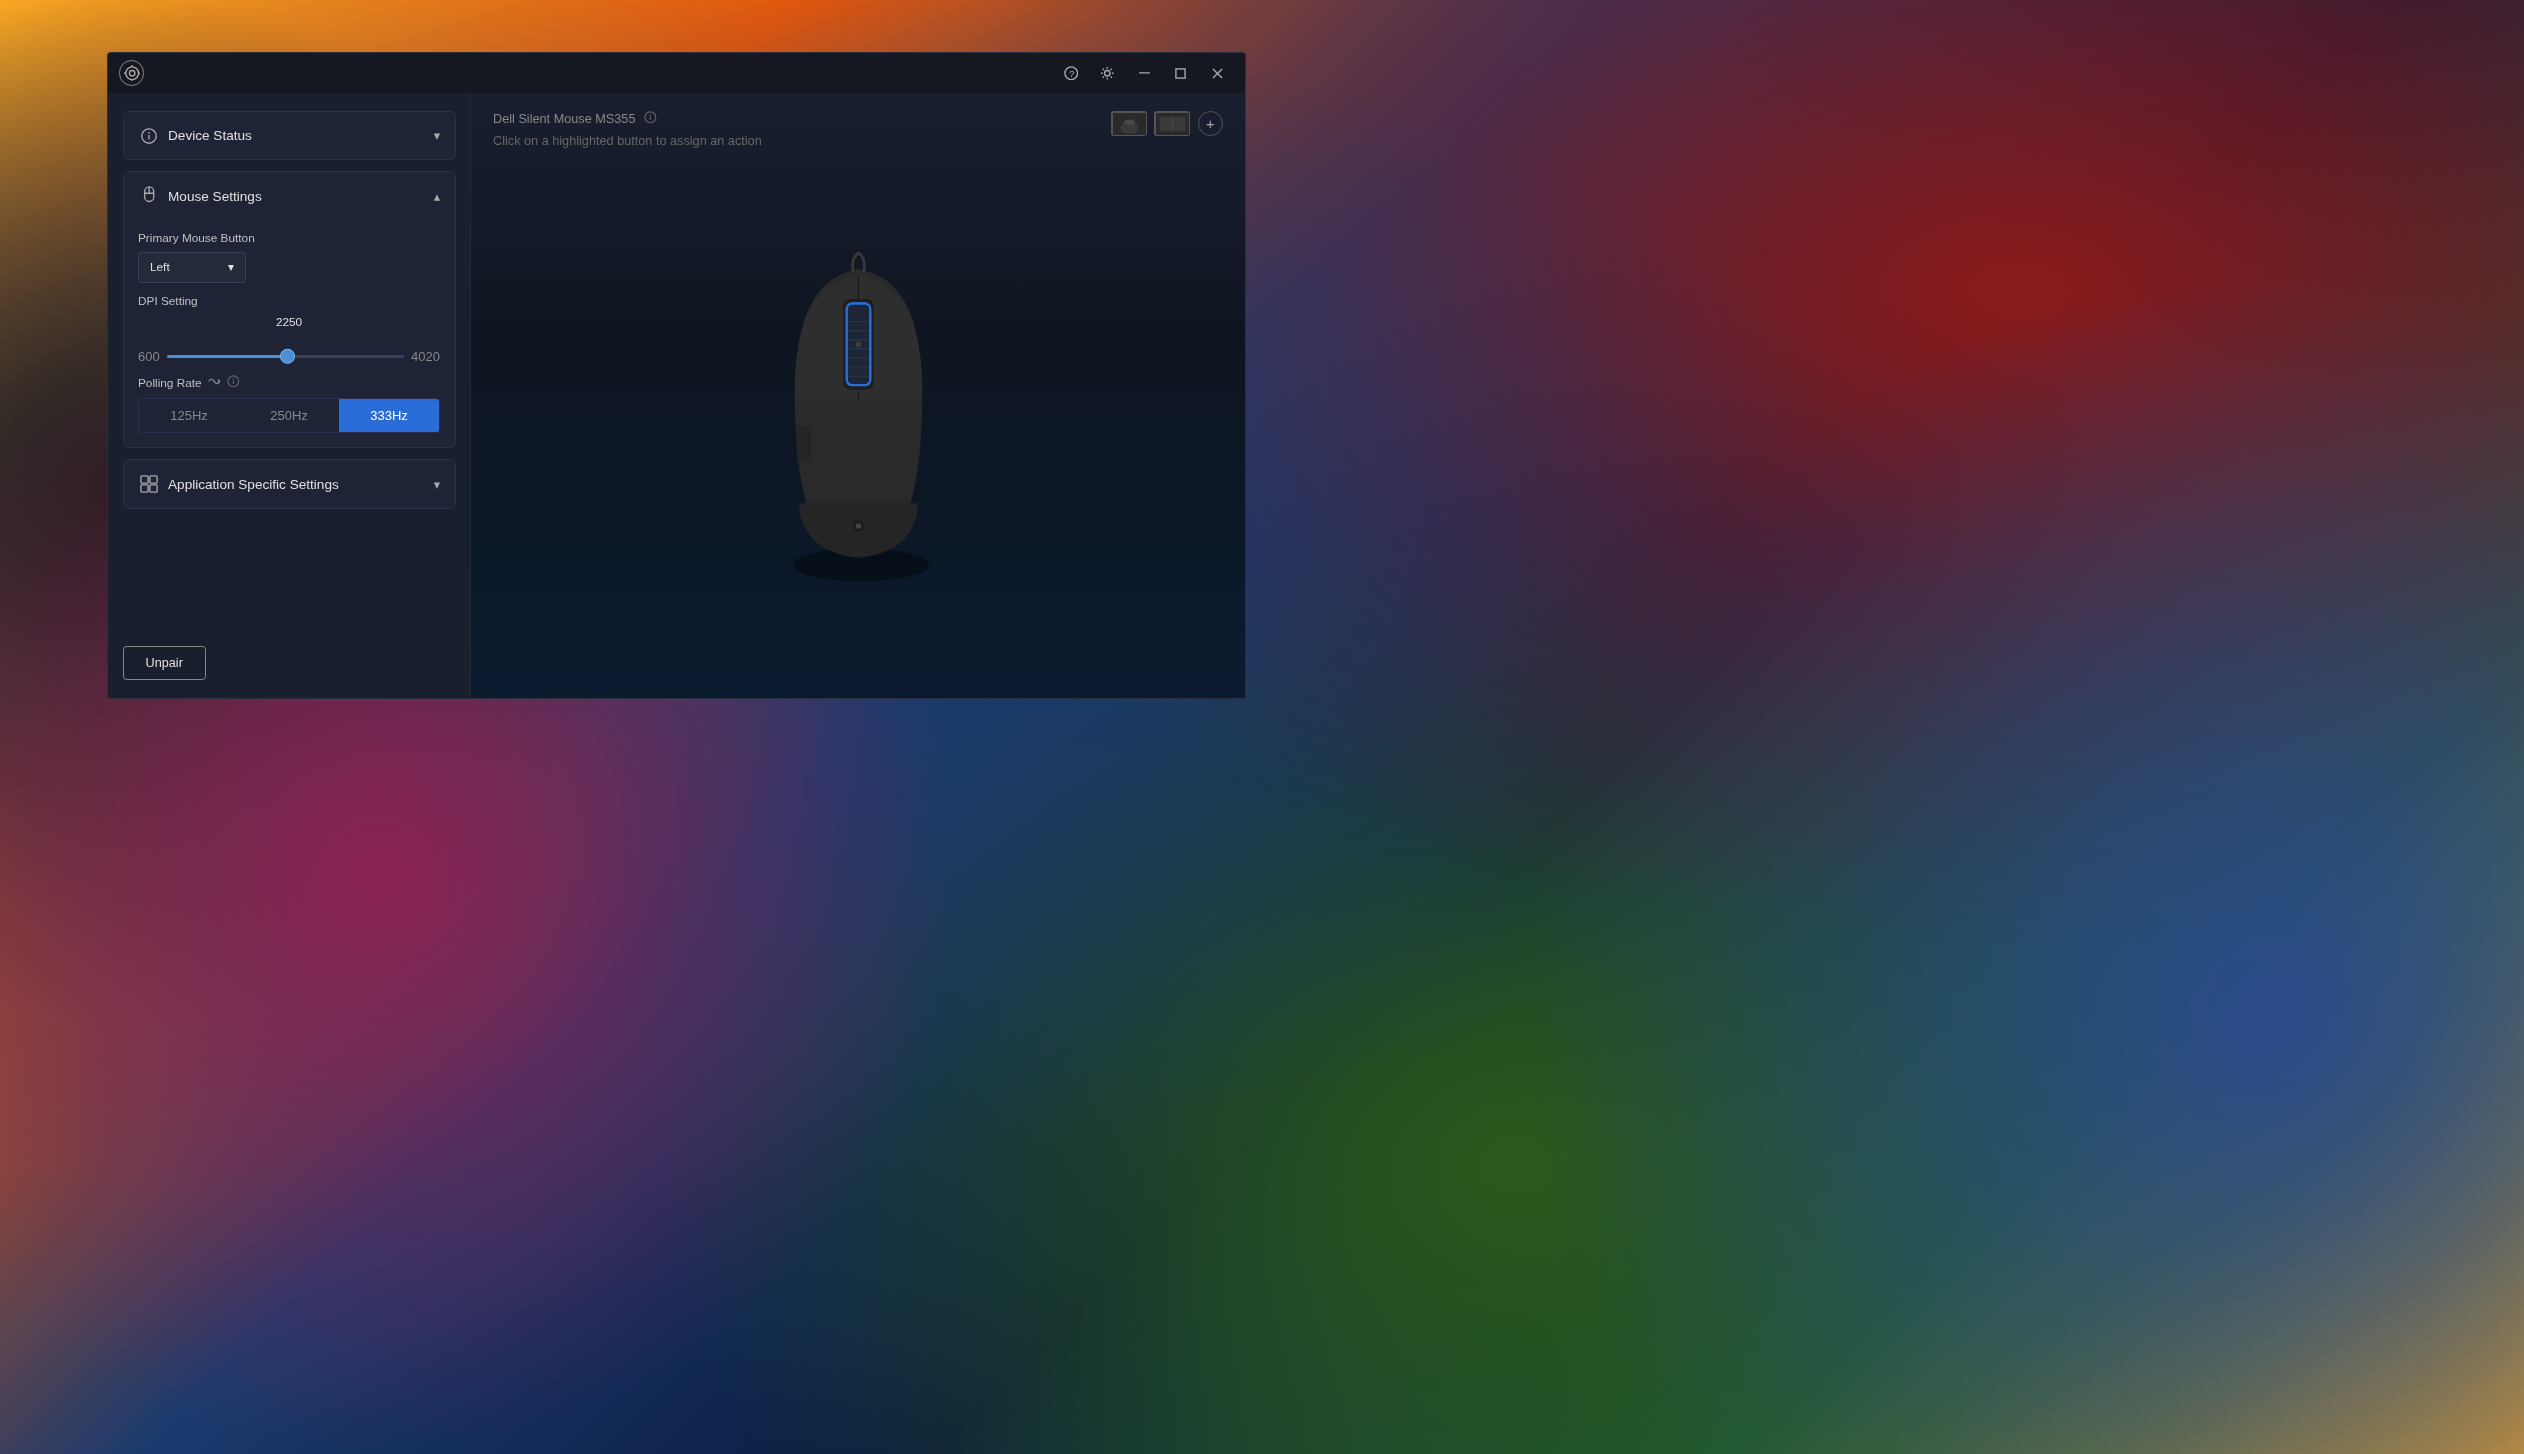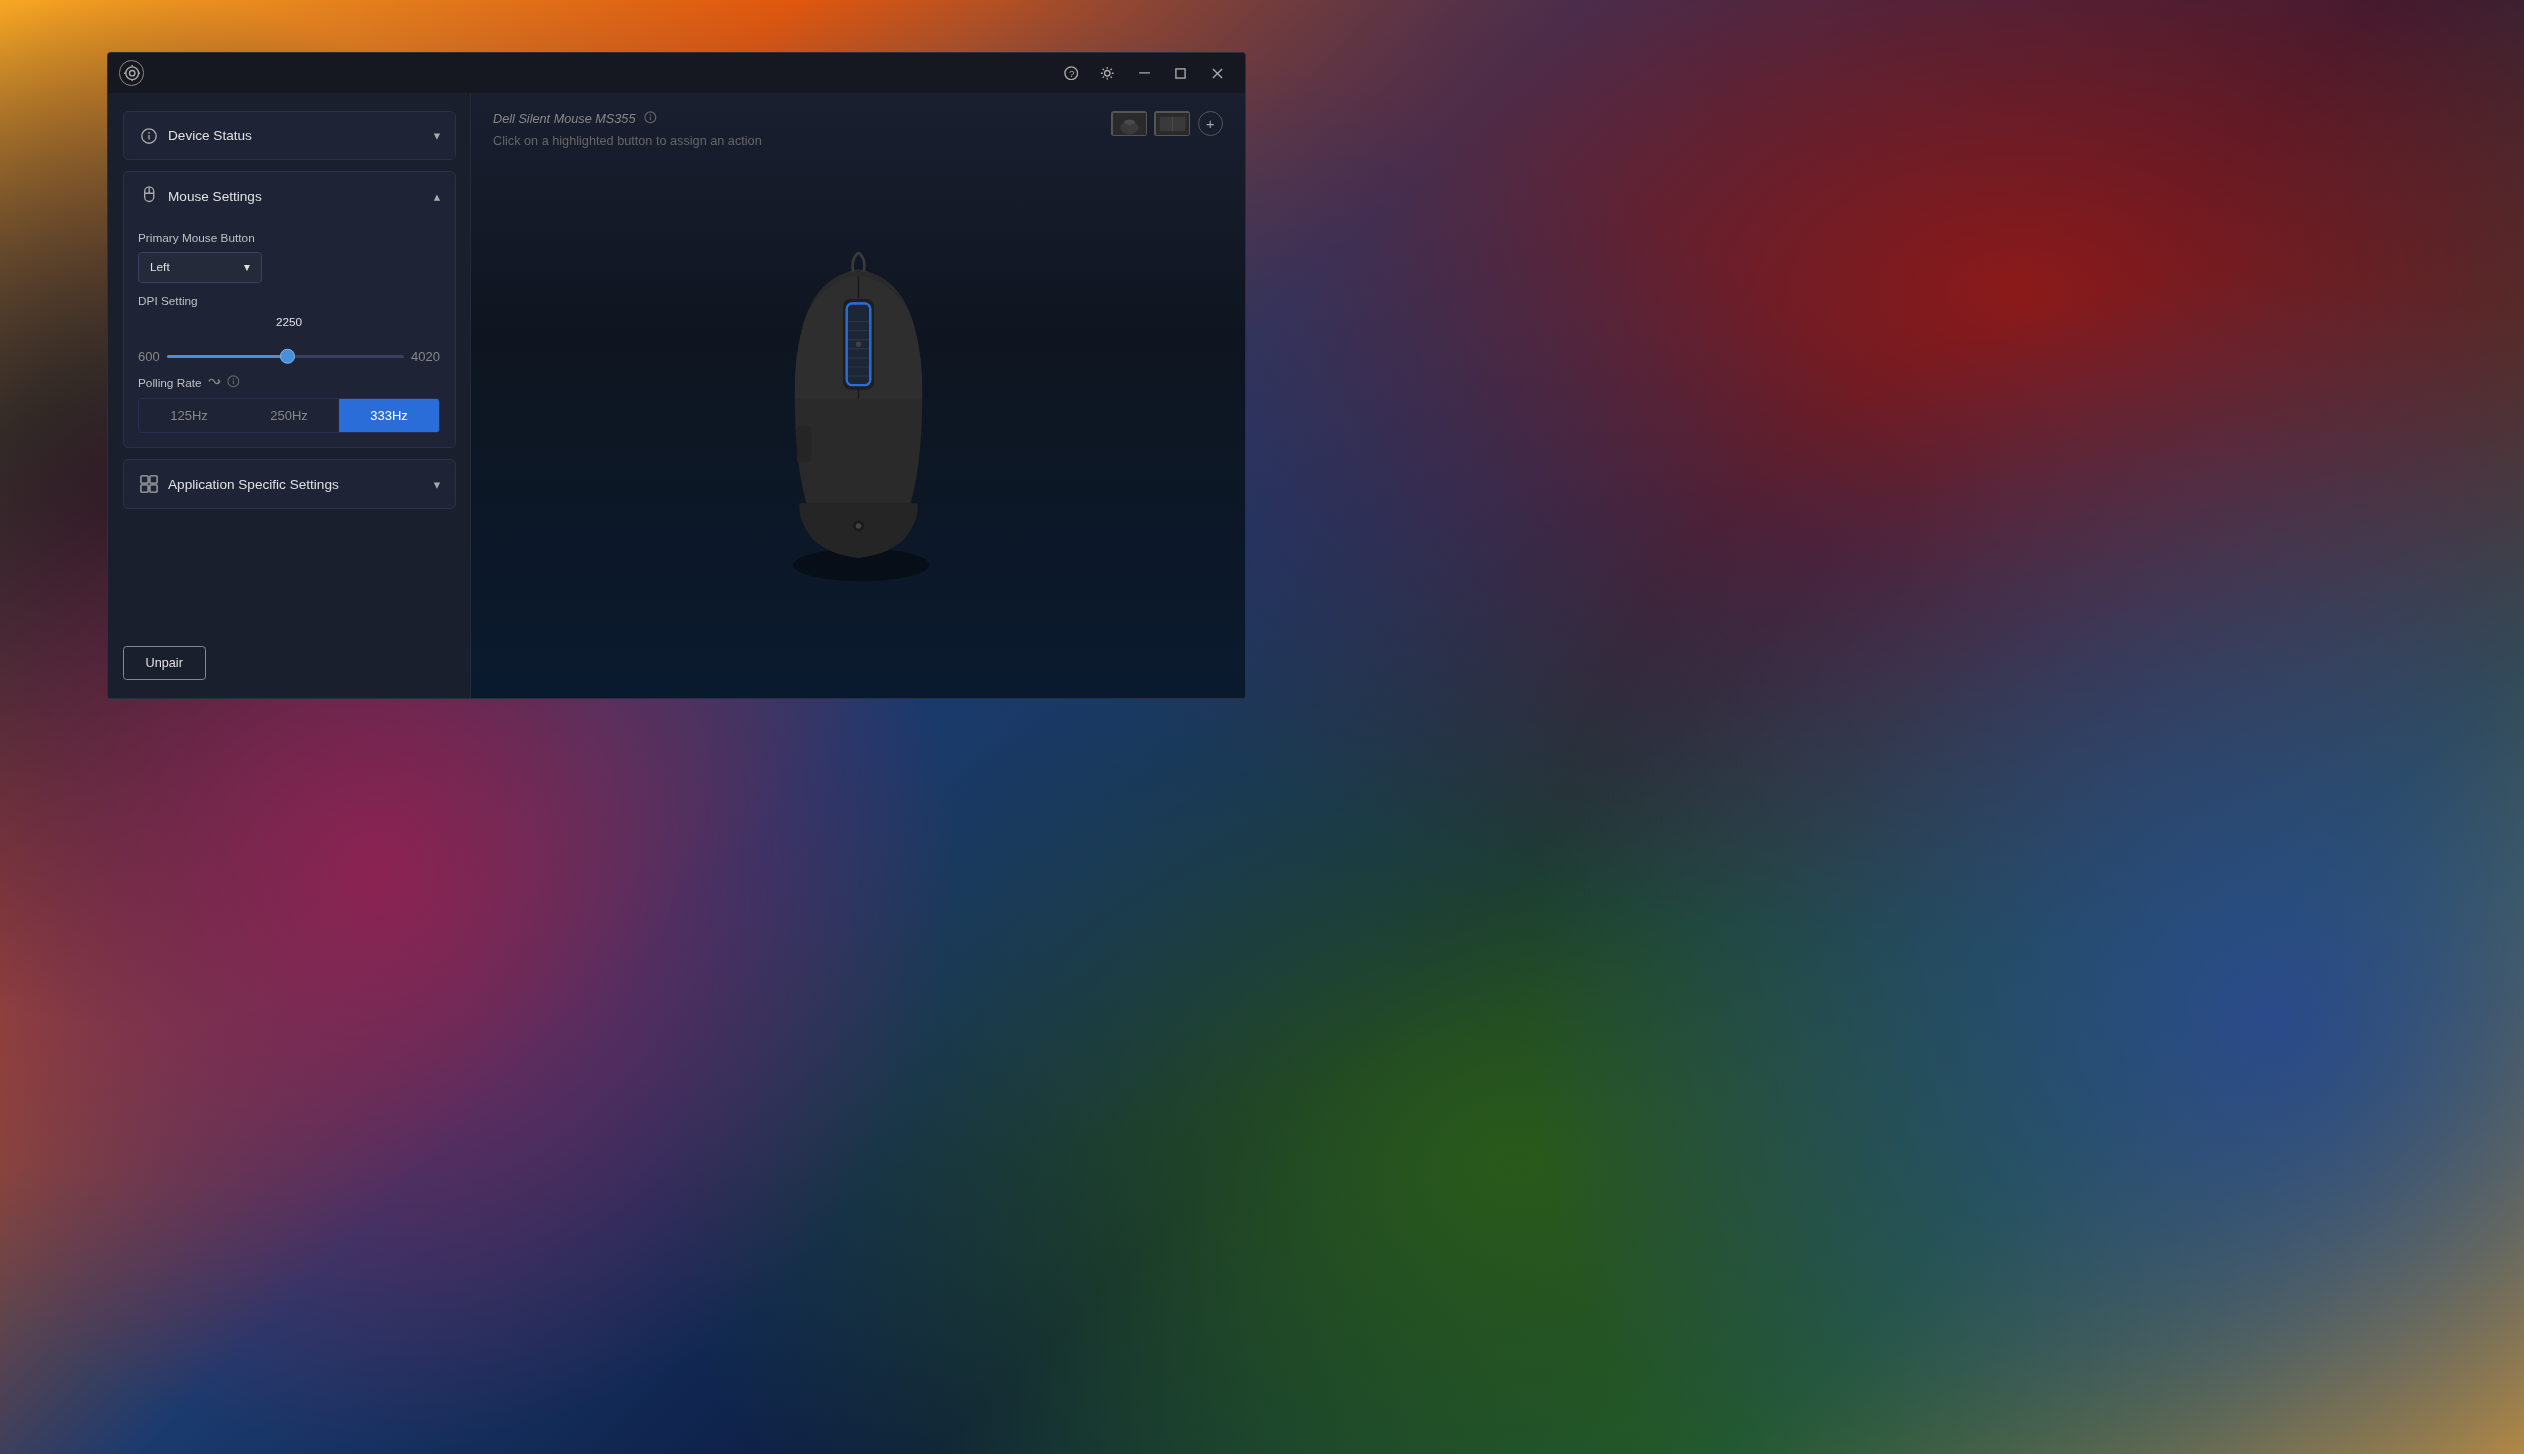--- a/index.html
+++ b/index.html
@@ -178,21 +178,21 @@
       background: #252a3a;
       border: 0.9px solid #3a4060;
       border-radius: 3.6px;
       padding: 7.3px 11px;
       color: #e0e0e0;
       font-size: 11.8px;
       display: flex;
       align-items: center;
       justify-content: space-between;
       cursor: pointer;
-      width: 124px;
+      width: 108px;
     }
 
     
     .dpi-value-row {
       display: flex;
       justify-content: center;
       margin-bottom: 20px;
     }
 
     .dpi-value {
@@ -310,21 +310,20 @@
       flex-direction: column;
       padding: 18px 22px;
       position: relative;
     }
 
     .device-header {
       display: flex;
       align-items: center;
       gap: 9px;
       margin-bottom: 7.3px;
-      font-style: italic;
     }
 
     .device-name {
       color: #888;
       font-size: 12.7px;
     }
 
     .device-info-icon {
       color: #666;
       font-size: 11.8px;

